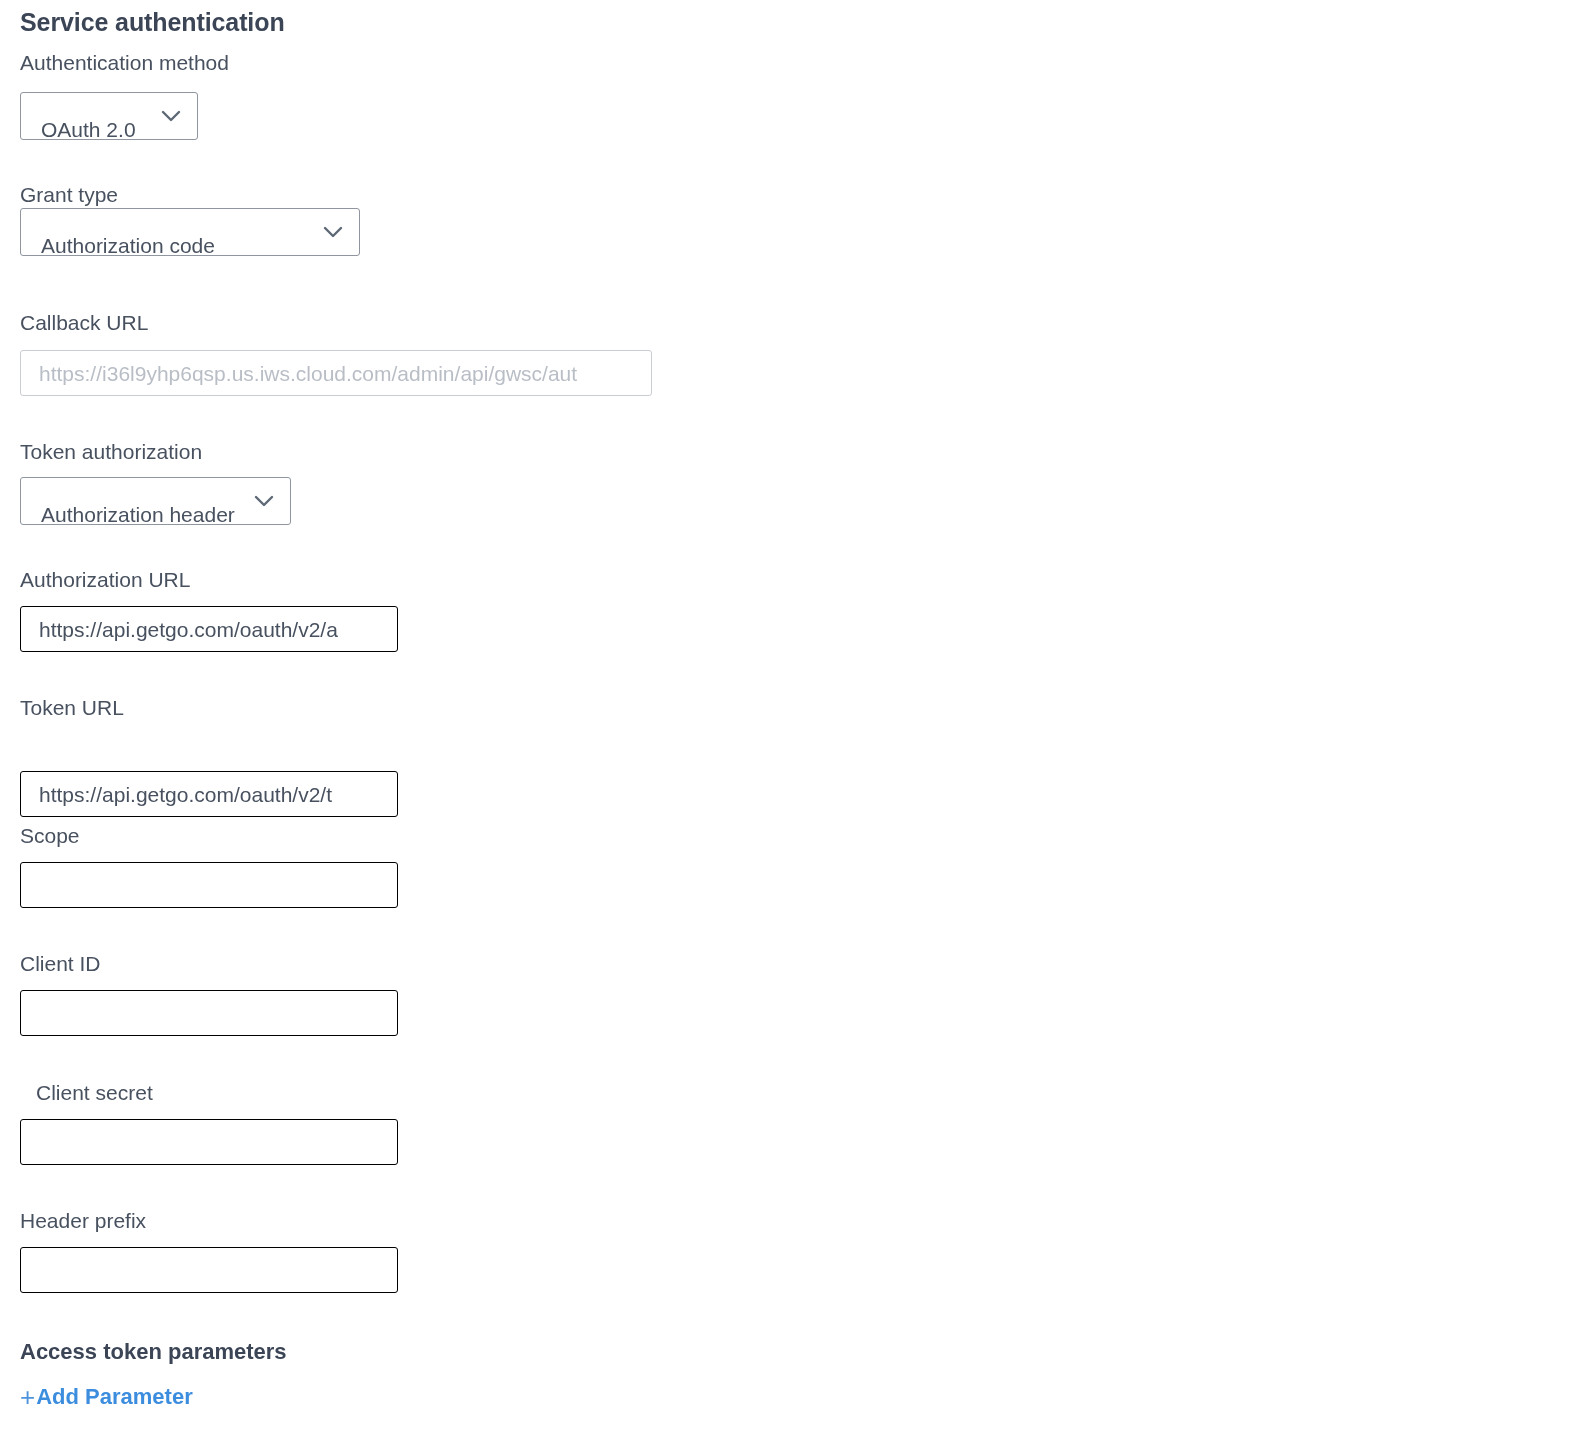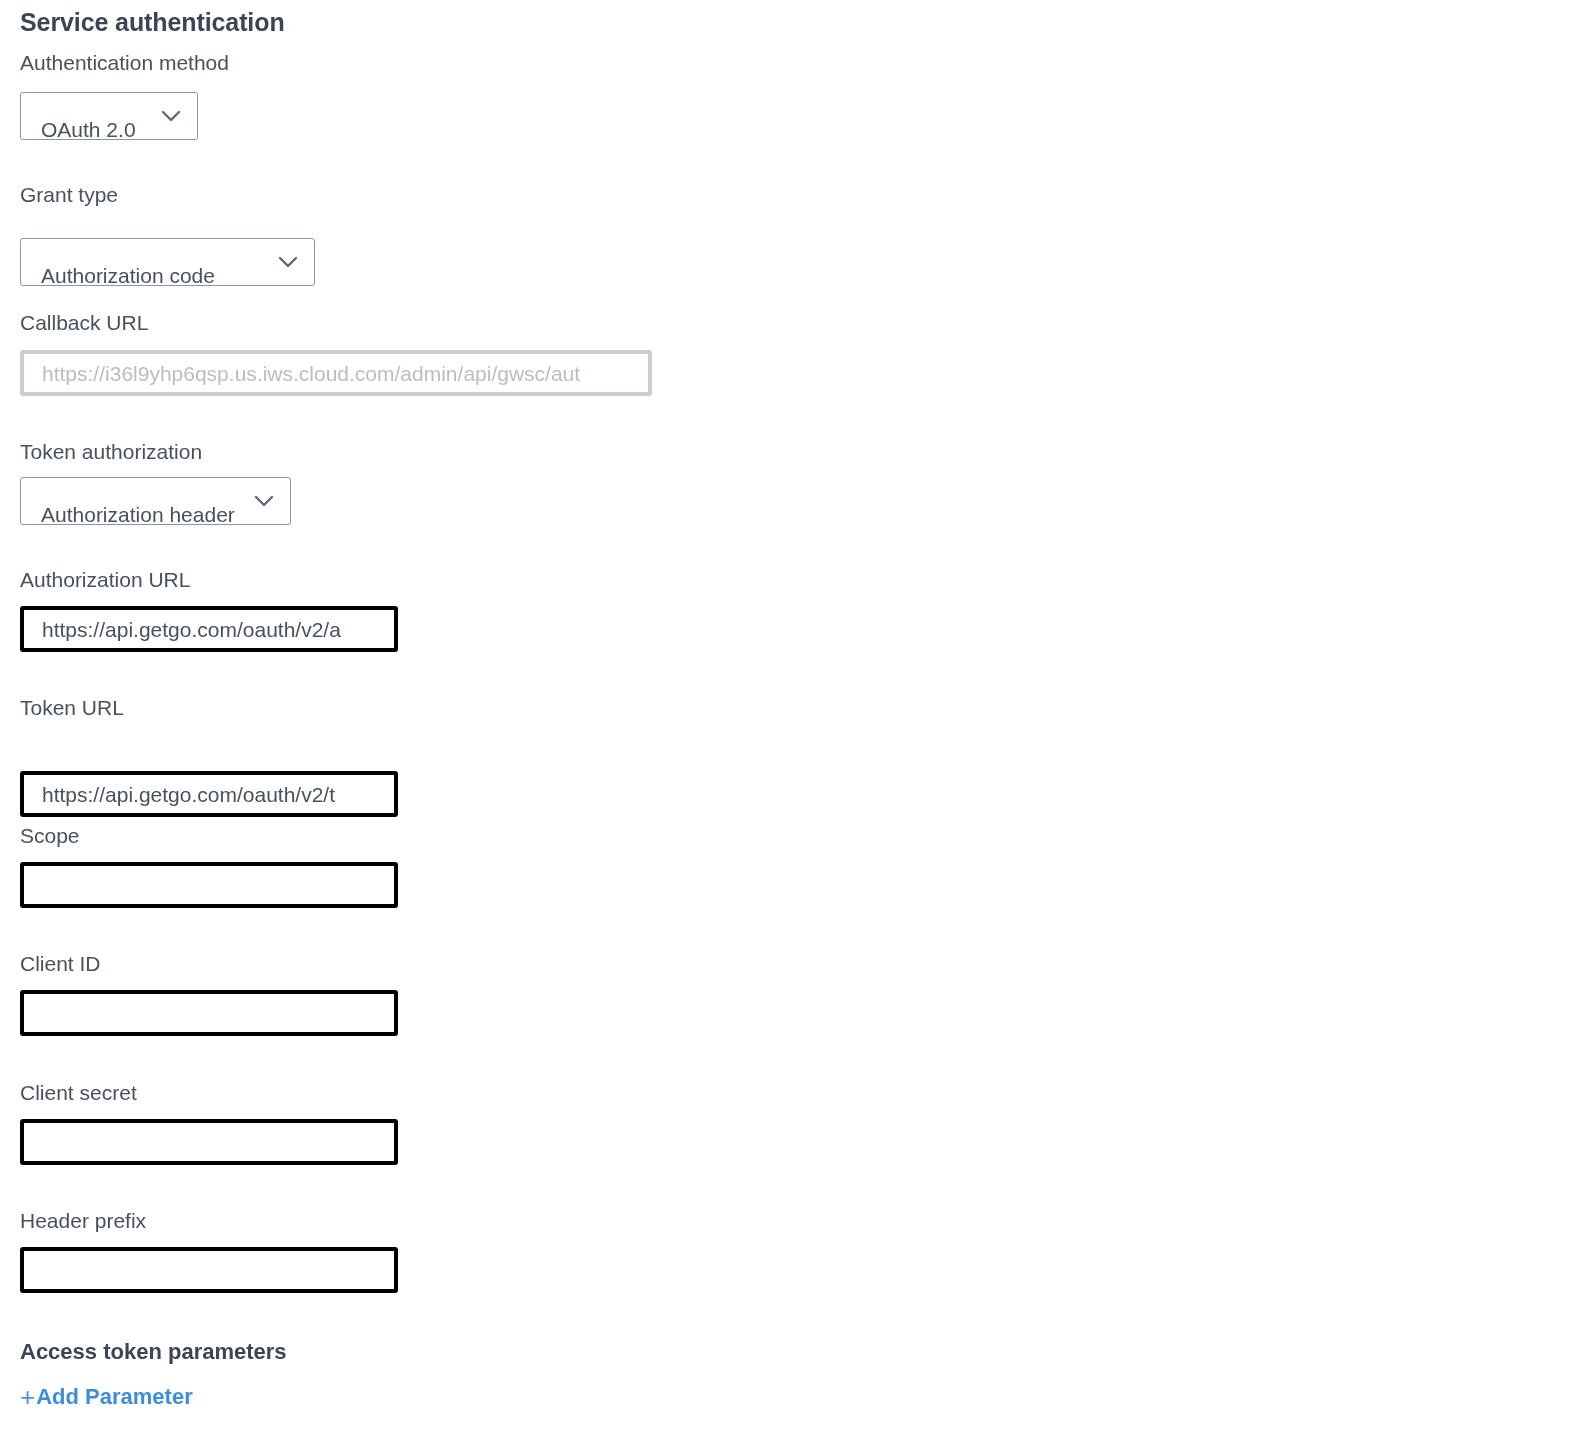--- a/index.html
+++ b/index.html
@@ -74,21 +74,21 @@
     margin-left: 14px;
   }
   .chev svg { display: block; }
 
   
   .text-input {
     position: absolute;
     left: 20px;
     height: 46px;
     box-sizing: border-box;
-    border: 4px solid #000000;
+    border: 1px solid #000000;
     border-radius: 3px;
     background: #ffffff;
     display: flex;
     align-items: center;
     padding: 0 8px 0 18px;
     overflow: hidden;
     cursor: text;
   }
   .text-input .val {
     font-size: 21px;
@@ -142,21 +142,21 @@
   <div class="select-box" style="top:92px; width:178px;">
     <span class="select-value">OAuth 2.0</span>
     <span class="chev">
       <svg width="26" height="26" viewBox="0 0 26 26">
         <polyline points="5,9 13,17 21,9" fill="none" stroke="#5d6875" stroke-width="2.4" stroke-linecap="round" stroke-linejoin="round"></polyline>
       </svg>
     </span>
   </div>
 
   <div class="field-label" style="top:183px;">Grant type</div>
-  <div class="select-box" style="top:238px; width:295px;align-items:center;">
+  <div class="select-box" style="top:208px; width:340px;align-items:center;">
     <span class="select-value">Authorization code</span>
     <span class="chev">
       <svg width="26" height="26" viewBox="0 0 26 26">
         <polyline points="5,9 13,17 21,9" fill="none" stroke="#5d6875" stroke-width="2.4" stroke-linecap="round" stroke-linejoin="round"></polyline>
       </svg>
     </span>
   </div>
 
   <div class="field-label" style="top:311px;">Callback URL</div>
   <div class="text-input muted" style="top:350px; width:632px;">
@@ -186,21 +186,21 @@
   <div class="field-label" style="top:824px;">Scope</div>
   <div class="text-input" style="top:862px; width:378px;">
     <span class="val"></span>
   </div>
 
   <div class="field-label" style="top:952px;">Client ID</div>
   <div class="text-input" style="top:990px; width:378px;">
     <span class="val"></span>
   </div>
 
-  <div class="field-label" style="top:1081px;">Client secret</div>
+  <div class="field-label" style="top:1081px;margin-left:16px;">Client secret</div>
   <div class="text-input" style="top:1119px; width:378px;">
     <span class="val"></span>
   </div>
 
   <div class="field-label" style="top:1209px;">Header prefix</div>
   <div class="text-input" style="top:1247px; width:378px;">
     <span class="val"></span>
   </div>
 
   <div class="sub-title" style="top:1339px;">Access token parameters</div>

